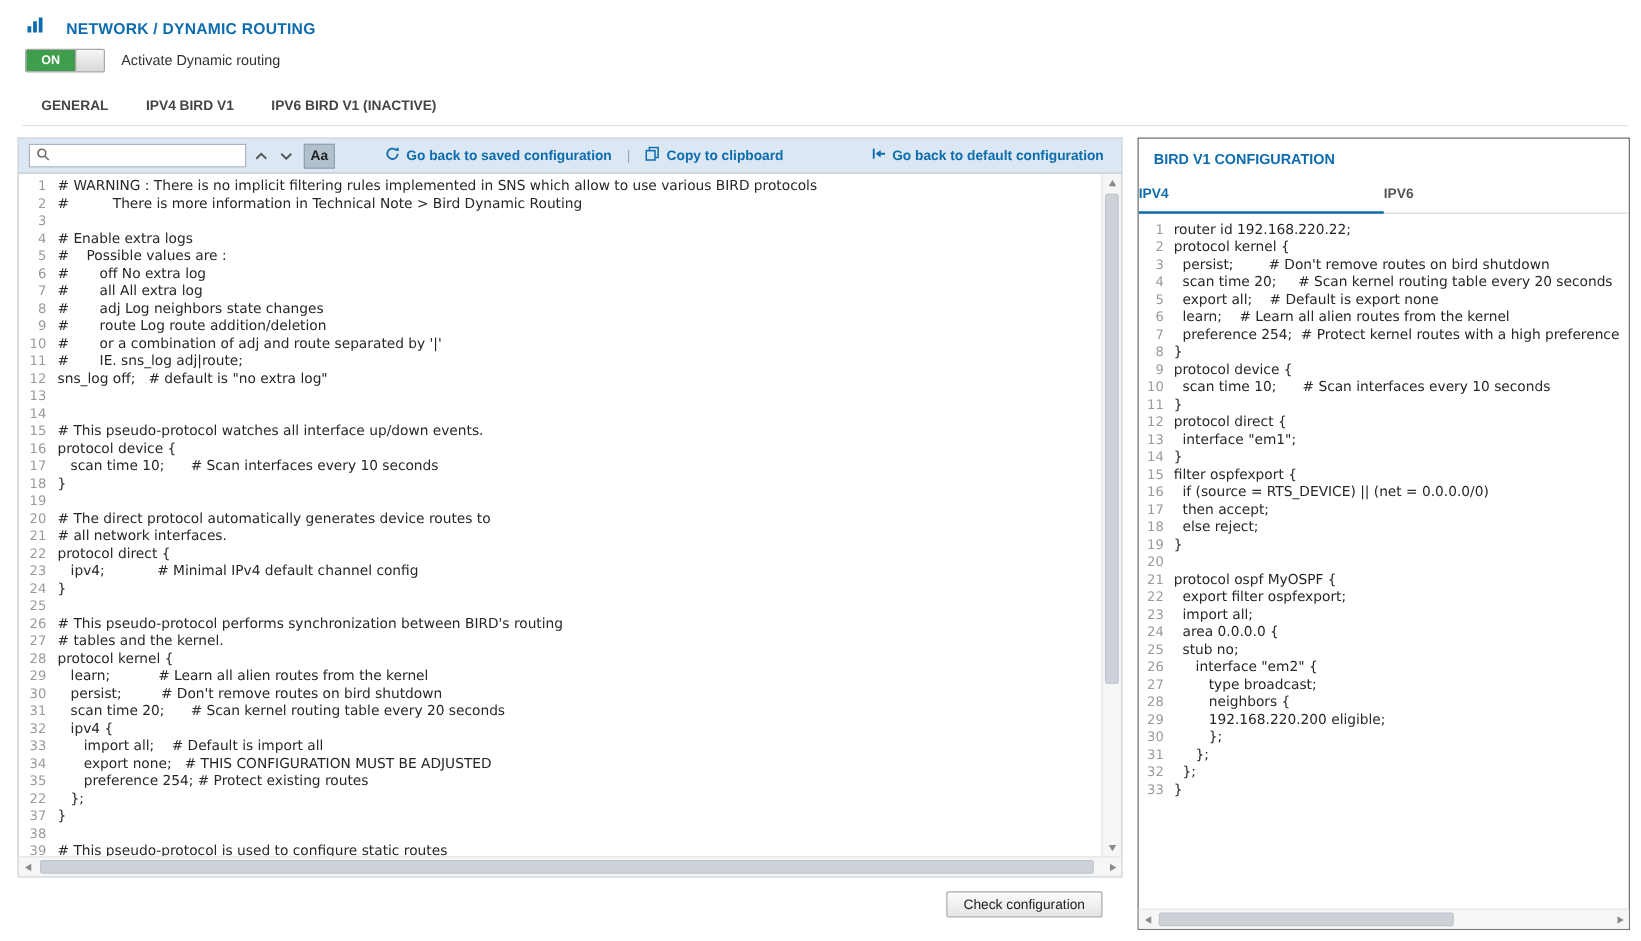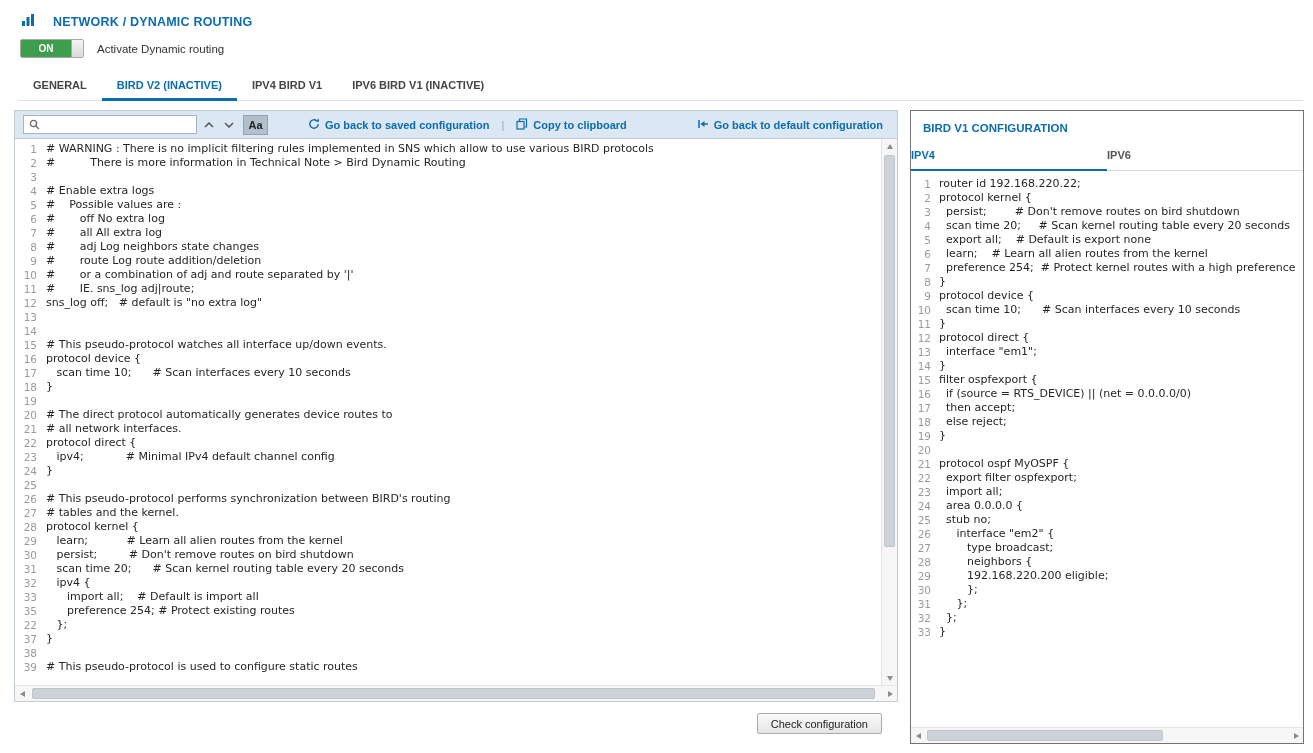--- a/index.html
+++ b/index.html
@@ -5,21 +5,21 @@
   * { margin:0; padding:0; box-sizing:border-box; }
   html,body { width:1313px; height:753px; background:#fff; font-family:"Liberation Sans",sans-serif; overflow:hidden; }
 
   
   .page-header{position:absolute;top:13px;left:21px;display:flex;align-items:center;gap:18px;}
   .page-title{color:#0c6cae;font-size:12.5px;font-weight:bold;letter-spacing:.2px;}
 
   
   .activation-row{position:absolute;top:39px;left:20px;display:flex;align-items:center;gap:13px;height:19px;}
   .toggle{width:64px;height:19px;border:1px solid #a8a8a8;border-radius:2px;display:flex;overflow:hidden;cursor:pointer;background:#d9d9d9;}
-  .toggle-on{width:50px;background:#3f9e4d;color:#fff;font-size:10px;font-weight:bold;display:flex;align-items:center;justify-content:center;}
+  .toggle-on{width:39px;background:#3f9e4d;color:#fff;font-size:10px;font-weight:bold;display:flex;align-items:center;justify-content:center;}
   .toggle-knob{flex:1;background:linear-gradient(#f6f6f6,#d9d9d9);border-left:1px solid #a8a8a8;}
   .activation-label{font-size:11.5px;color:#333;}
 
   
   .tabs-row{position:absolute;top:71px;left:18px;right:10px;height:30px;display:flex;border-bottom:1px solid #e3e3e3;}
   .tab{padding:0 15px;display:flex;align-items:center;font-size:11px;font-weight:bold;color:#454545;cursor:pointer;border-bottom:3px solid transparent;margin-bottom:-1px;}
   .tab.active{color:#0c6cae;border-bottom-color:#0c6cae;}
 
   
   .left-panel{position:absolute;top:110px;left:14px;width:884px;}
@@ -86,21 +86,20 @@
 <div class="activation-row">
   <div class="toggle">
     <div class="toggle-on">ON</div>
     <div class="toggle-knob"></div>
   </div>
   <span class="activation-label">Activate Dynamic routing</span>
 </div>
 
 <div class="tabs-row">
   <div class="tab">GENERAL</div>
-  <div class="tab active">BIRD V2 (INACTIVE)</div>
   <div class="tab">IPV4 BIRD V1</div>
   <div class="tab">IPV6 BIRD V1 (INACTIVE)</div>
 </div>
 
 <div class="left-panel">
   <div class="editor-box">
 
     <div class="editor-toolbar">
       <div class="search-box">
         <span>
@@ -315,20 +314,24 @@
           <div class="code-line">
             <span class="ln">32</span>
             <span class="code">   ipv4 {</span>
           </div>
 
           <div class="code-line">
             <span class="ln">33</span>
             <span class="code">      import all;    # Default is import all</span>
           </div>
 
+          <div class="code-line">
+            <span class="ln">34</span>
+            <span class="code">      export none;   # THIS CONFIGURATION MUST BE ADJUSTED</span>
+          </div>
 
           <div class="code-line">
             <span class="ln">35</span>
             <span class="code">      preference 254; # Protect existing routes</span>
           </div>
 
           <div class="code-line">
             <span class="ln">22</span>
             <span class="code">   };</span>
           </div>

